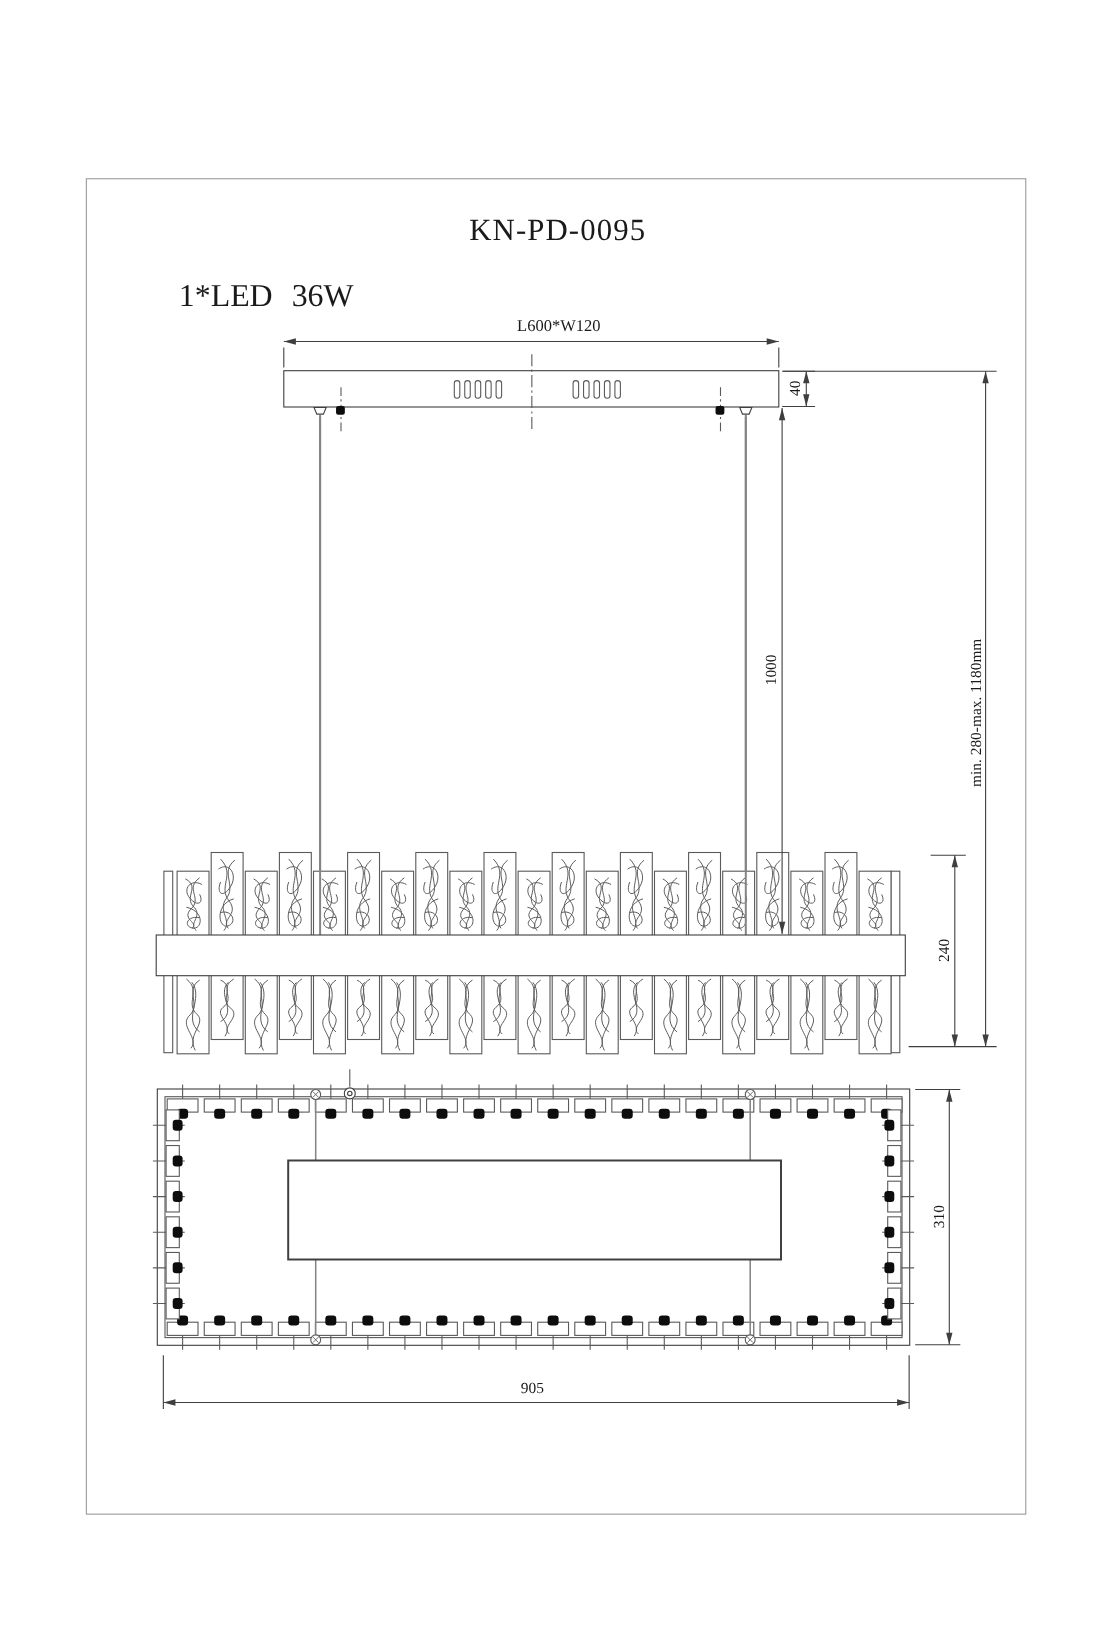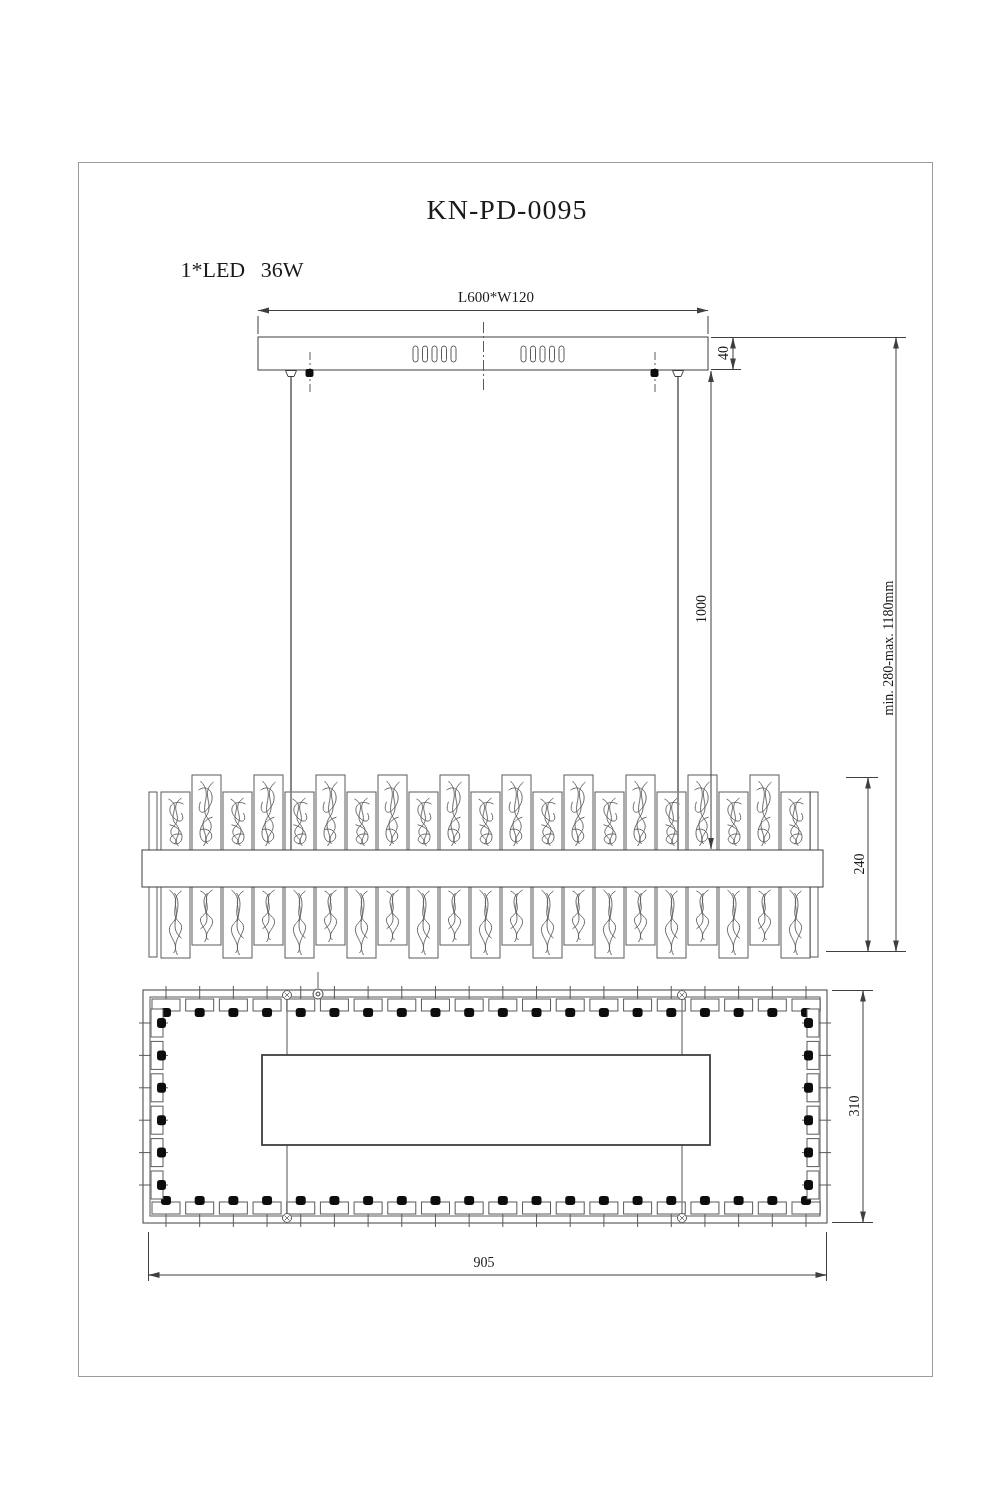--- a/index.html
+++ b/index.html
@@ -3,21 +3,21 @@
 <meta charset="utf-8">
 <style>
   html,body{margin:0;padding:0;background:#fff;}
   .canvas{position:relative;width:1000px;height:1397px;background:#fff;overflow:hidden;
           font-family:"Liberation Serif",serif;color:#1a1a1a;}
   .frame{position:absolute;left:78px;top:162px;width:853px;height:1213px;border:1px solid #9b9b9b;}
   svg.gfx{position:absolute;left:0;top:0;}
   .lab{position:absolute;transform:translate(-50%,-50%);white-space:nowrap;}
   .lab.rot{transform:translate(-50%,-50%) rotate(-90deg);}
   .title{font-size:28px;letter-spacing:1px;}
-  .spec{font-size:22px;word-spacing:10px;text-align:right;}
+  .spec{font-size:29px;word-spacing:10px;text-align:right;}
   .dim-s{font-size:15px;}
   .dim{font-size:14px;}
 </style>
 </head>
 <body>
 
 <div class="canvas">
 
   <div class="frame"></div>
 
@@ -434,21 +434,21 @@
           <line x1="826.5" y1="1232" x2="826.5" y2="1281" stroke="#3f3f3f" stroke-width="1"></line>
           <line x1="148.5" y1="1275" x2="826.5" y2="1275" stroke="#3f3f3f" stroke-width="1"></line>
           <polygon points="148.5,1275 159.5,1272.1 159.5,1277.9" fill="#3f3f3f"></polygon>
           <polygon points="826.5,1275 815.5,1277.9 815.5,1272.1" fill="#3f3f3f"></polygon>
         </g>
       </g>
   </svg>
 
   <div class="lab title" style="left:507px;top:210px;">KN-PD-0095</div>
   <div class="lab spec" style="left:242px;top:270px;">1*LED 36W</div>
-  <div class="lab dim-s" style="left:496px;top:297px;">L600*W120</div>
+  <div class="lab dim-s" style="left:508px;top:297px;">L600*W120</div>
   <div class="lab rot dim" style="left:724px;top:353px;">40</div>
   <div class="lab rot dim" style="left:702px;top:609px;">1000</div>
   <div class="lab rot dim" style="left:889px;top:648px;">min. 280-max. 1180mm</div>
   <div class="lab rot dim" style="left:860px;top:864px;">240</div>
   <div class="lab rot dim" style="left:855px;top:1106px;">310</div>
   <div class="lab dim" style="left:484px;top:1263px;text-align:right;">905</div>
 
 </div>
 
 </body></html>

